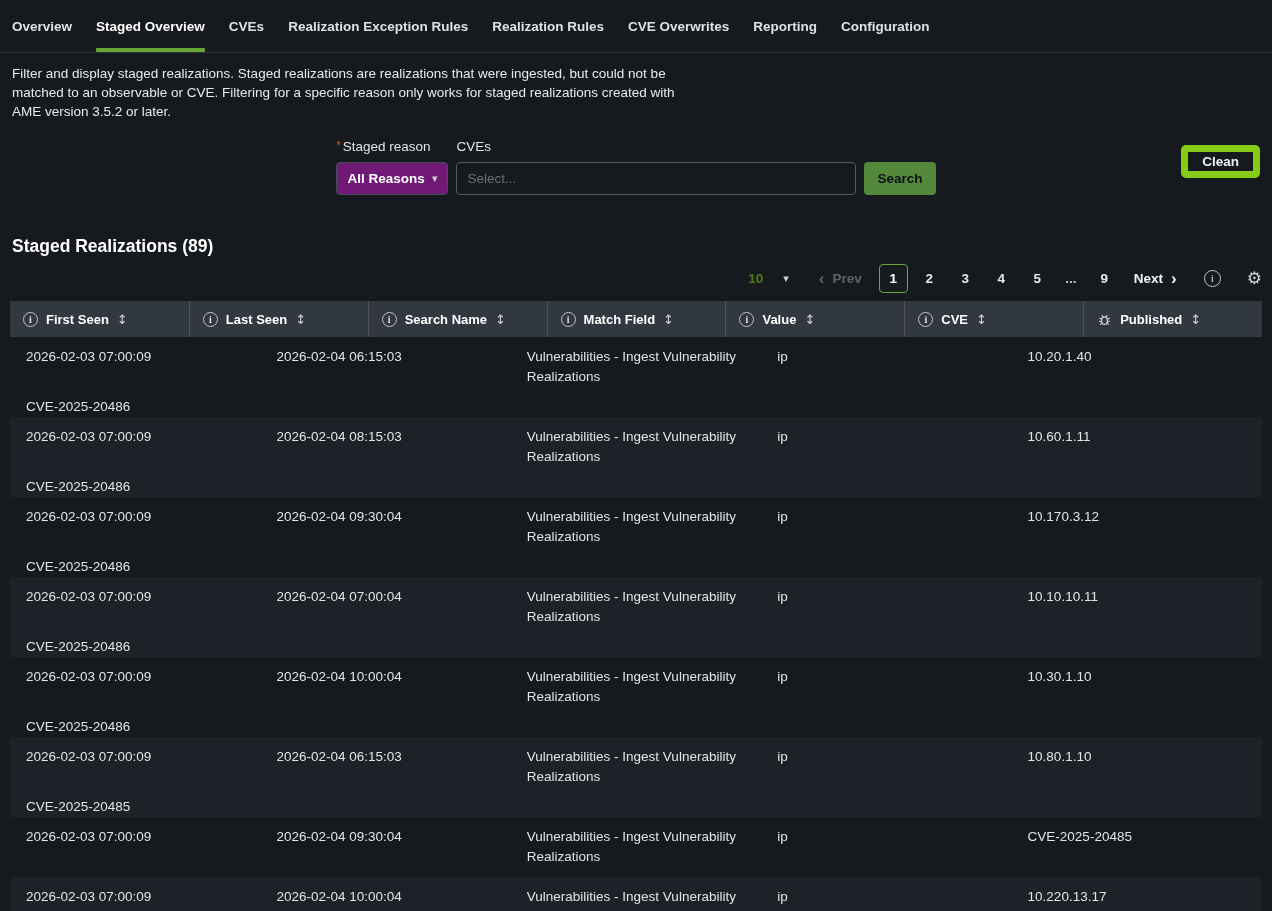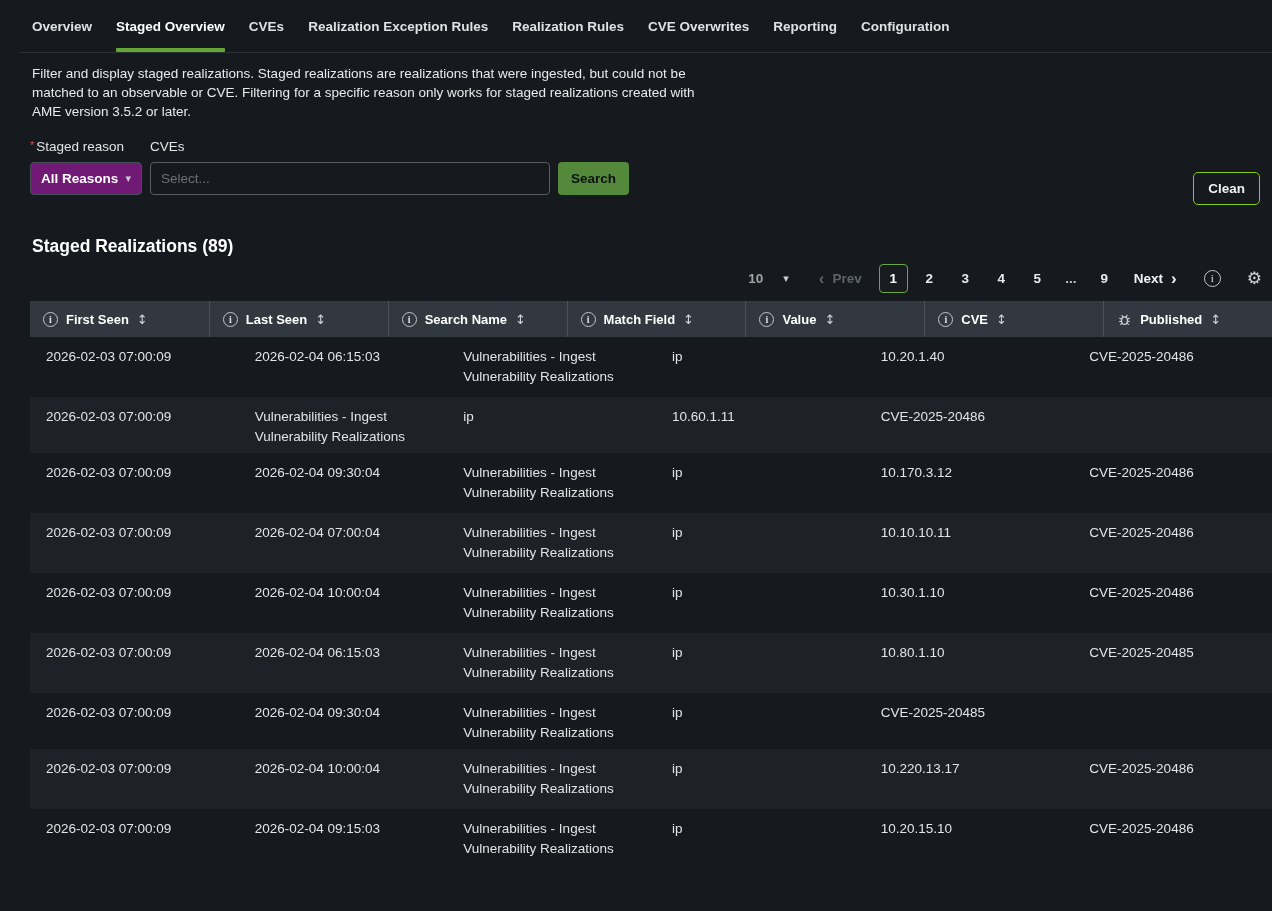--- a/index.html
+++ b/index.html
@@ -1,66 +1,66 @@
 <!DOCTYPE html>
 <html><head>
 <meta charset="utf-8">
 <style>
   * { margin:0; padding:0; box-sizing:border-box; }
   body { background:#16191d; font-family:"Liberation Sans", sans-serif; }
-  .page { width:1272px; height:911px; overflow:hidden; position:relative; background:#16191d; color:#e4e6e8;padding-left:20px; }
+  .page { width:1272px; height:911px; overflow:hidden; position:relative; background:#16191d; color:#e4e6e8; }
 
   
   .tabbar { display:flex; gap:24px; padding:0 12px; height:53px; align-items:stretch; border-bottom:1px solid #2b2f36; }
   .tab { display:flex; align-items:center; font-size:13.5px; font-weight:600; color:#dfe1e4; cursor:pointer; position:relative; white-space:nowrap; }
   .tab.active { font-weight:700; color:#ffffff; }
   .tab.active::after { content:""; position:absolute; left:0; right:0; bottom:0; height:4px; background:#65a637; border-radius:1px; }
 
   
   .desc { margin:11px 12px 0; width:672px; font-size:13.5px; line-height:19px; color:#e8eaec; }
 
   
-  .filters { margin:18px 10px 0; display:flex; align-items:flex-end; gap:8px; }
+  .filters { margin:18px 10px 0; display:flex; align-items:flex-end; gap:8px;justify-content:center; }
   .fgroup { display:flex; flex-direction:column; gap:8px; }
   .flabel { font-size:13.5px; color:#e2e4e6; }
   .req { color:#e25041; font-size:11px; vertical-align:top; margin-right:2px; }
   .select { width:112px; height:33px; border:1px solid #474d56; border-radius:4px; display:flex; align-items:center; justify-content:space-between; padding:0 10px; cursor:pointer; background:#701a75; }
   .select .val { font-size:13.5px; font-weight:700; color:#fff; }
   .select .caret { font-size:11px; color:#c9ccd0; margin-left:6px; }
   .tinput { width:400px; height:33px; background:transparent; border:1px solid #565d67; border-radius:4px; padding:0 10px; font-size:13.5px; color:#e8eaec; font-family:"Liberation Sans", sans-serif; outline:none; }
   .tinput::placeholder { color:#6b7178; }
   .btn-search { height:33px; padding:0 13px; background:#54893c; border:none; border-radius:4px; font-size:13.5px; font-weight:700; color:#0d1115; cursor:pointer; font-family:"Liberation Sans", sans-serif; }
-  .btn-clean { position:absolute; top:172px; right:12px; height:33px; padding:0 14px; background:transparent; border:1px solid #84cc16; border-radius:5px; font-size:13.5px; font-weight:700; color:#eef0f1; cursor:pointer; font-family:"Liberation Sans", sans-serif; }
+  .btn-clean { position:absolute; top:145px; right:12px; height:33px; padding:0 14px; background:transparent; border:7px solid #84cc16; border-radius:5px; font-size:13.5px; font-weight:700; color:#eef0f1; cursor:pointer; font-family:"Liberation Sans", sans-serif; }
 
   
   .sec-title { margin:41px 12px 0; font-size:17.5px; font-weight:700; color:#ffffff; }
 
   
   .pagirow { margin:6px 10px 0; height:30px; display:flex; justify-content:flex-end; align-items:center; }
   .pagesize { display:flex; align-items:center; gap:20px; margin-right:30px; cursor:pointer; }
-  .pagesize .num { font-size:13.5px; font-weight:700; color:#a3a3a3; }
+  .pagesize .num { font-size:13.5px; font-weight:700; color:#4d7c0f; }
   .pagesize .caret { font-size:11px; color:#c9ccd0; }
   .nav { display:flex; align-items:center; gap:5px; font-size:13.5px; font-weight:600; }
   .prev { color:#5d646d; display:flex; align-items:center; gap:8px; margin-right:12px; cursor:default; }
   .chev { font-size:17px; line-height:1; }
   .page-btn { width:29px; height:29px; display:flex; align-items:center; justify-content:center; color:#e8eaec; cursor:pointer; border-radius:4px; font-weight:600; }
   .page-btn.active { border:1px solid #69a63e; background:#181c20; color:#fff; }
   .page-ellipsis { width:24px; text-align:center; color:#c8cacd; }
   .next { color:#f0f2f3; display:flex; align-items:center; gap:8px; margin-left:10px; cursor:pointer; }
   .cinfo { width:15px; height:15px; min-width:15px; border:1px solid #c2c6ca; border-radius:50%; display:inline-flex; align-items:center; justify-content:center; font-size:10px; color:#dfe2e4; font-family:"Liberation Serif", serif; font-style:normal; }
   .pag-info { margin-left:27px; cursor:pointer; width:17px; height:17px; font-size:11px; }
   .pag-gear { margin-left:26px; font-size:17px; color:#d0d3d6; cursor:pointer; font-family:"DejaVu Sans", sans-serif; }
 
   
   .tbl { margin:8px 10px 0; width:1252px; }
   .thead { display:grid; grid-template-columns:repeat(7,1fr); background:#32383f; height:36px; }
   .th { display:flex; align-items:center; gap:8px; padding:0 13px; font-size:13px; font-weight:700; color:#fff; border-left:1px solid rgba(255,255,255,.13); cursor:pointer; overflow:hidden; white-space:nowrap; }
   .th:first-child { border-left:none; }
   .sort { font-size:13px; color:#d2d5d8; font-family:"DejaVu Sans", sans-serif; font-weight:400; }
-  .tr { display:grid; grid-template-columns:repeat(6,1fr); min-height:56px; }
+  .tr { display:grid; grid-template-columns:repeat(5,1fr); min-height:56px; }
   .tr:nth-child(even) { background:#1e2127; }
   .td { padding:10px 16px 0; font-size:13.5px; color:#e2e4e6; line-height:20px; }
   .bug-icon { display:inline-flex; }
 </style>
 </head>
 <body>
 
 <div class="page">
 
   <div class="tabbar">
@@ -175,20 +175,21 @@
           <div class="td">2026-02-03 07:00:09</div>
           <div class="td">2026-02-04 06:15:03</div>
           <div class="td">Vulnerabilities - Ingest Vulnerability Realizations</div>
           <div class="td">ip</div>
           <div class="td">10.20.1.40</div>
           <div class="td">CVE-2025-20486</div>
           <div class="td"></div>
         </div>
         <div class="tr">
           <div class="td">2026-02-03 07:00:09</div>
+          <div class="td">2026-02-04 08:15:03</div>
           <div class="td">Vulnerabilities - Ingest Vulnerability Realizations</div>
           <div class="td">ip</div>
           <div class="td">10.60.1.11</div>
           <div class="td">CVE-2025-20486</div>
           <div class="td"></div>
         </div>
         <div class="tr">
           <div class="td">2026-02-03 07:00:09</div>
           <div class="td">2026-02-04 09:30:04</div>
           <div class="td">Vulnerabilities - Ingest Vulnerability Realizations</div>

